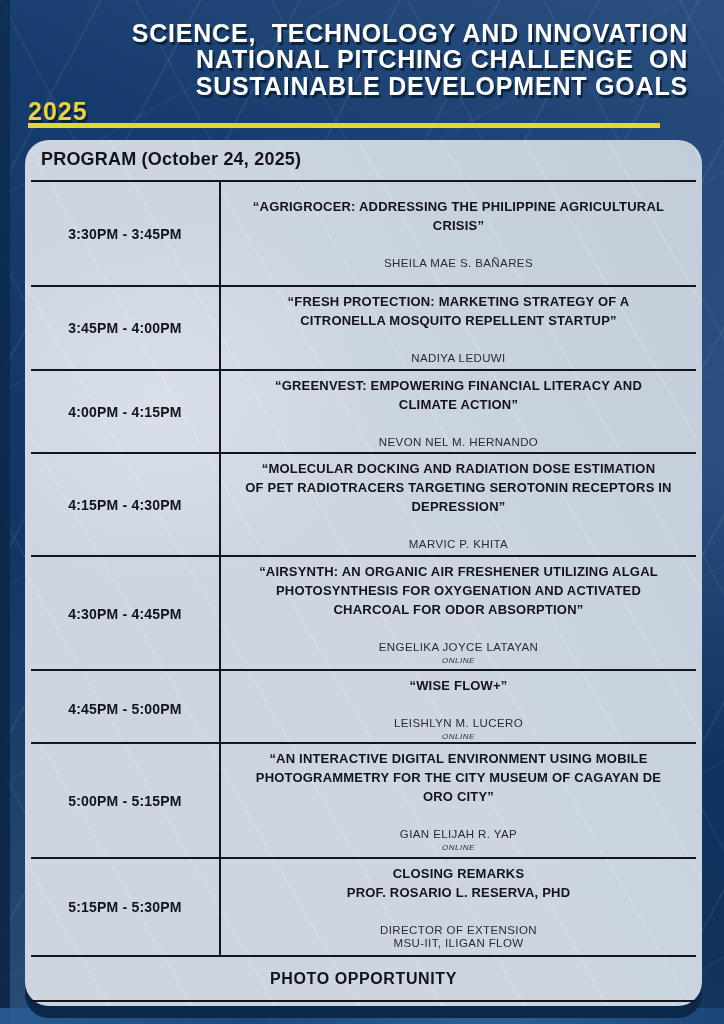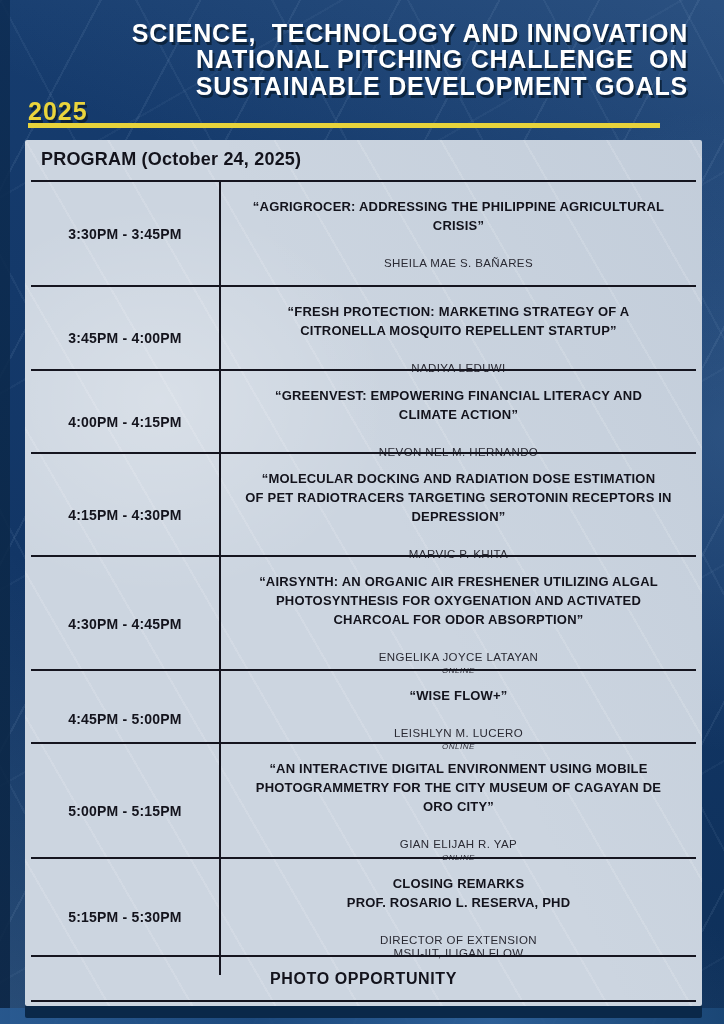--- a/index.html
+++ b/index.html
@@ -51,21 +51,21 @@
     text-shadow:2px 3px 0 rgba(9,30,53,0.85);
   }
   .title-rule {
     position:absolute; left:28px; top:123px; width:632px; height:5px;
     background:#e7d33b;
   }
 
   
   .panel {
     position:absolute; left:25px; top:140px; width:677px; height:866px;
-    border-radius:2px;
+    border-radius:24px;
     background:
       radial-gradient(45% 30% at 20% 30%, rgba(255,255,255,0.25), transparent 75%),
       repeating-linear-gradient(60deg, rgba(255,255,255,0.13) 0 2px, transparent 2px 72px),
       linear-gradient(245deg, rgba(126,148,176,0.12), transparent 45%),
       #ccd5e0;
     box-shadow:0 12px 0 #0a2849;
   }
   .program-heading {
     position:absolute; left:16px; top:9px;
     font-size:18px; font-weight:700; color:#13131c; letter-spacing:0.2px;
@@ -81,21 +81,21 @@
   .row { display:grid; grid-template-columns:190px 1fr; border-top:2px solid #15151f; }
   .row:first-child { border-top:none; }
 
   .time-cell {
     display:flex; align-items:center; justify-content:center;
     border-right:2px solid #15151f;
     font-weight:700; font-size:14px; color:#13131c; letter-spacing:0.2px;
   }
   .content-cell {
     display:flex; flex-direction:column; align-items:center; justify-content:center;
-    text-align:center; padding:16px 12px;
+    text-align:center; padding:6px 12px;
   }
   .talk-title {
     font-weight:700; font-size:13px; line-height:1.45; color:#13131c;
     letter-spacing:0.2px; white-space:pre-line;
   }
   .speaker {
     font-size:11.5px; color:#2a2a33; margin-top:21px; letter-spacing:0.4px;
   }
   .affiliation {
     font-size:11.5px; color:#2a2a33; margin-top:1px; letter-spacing:0.4px;

